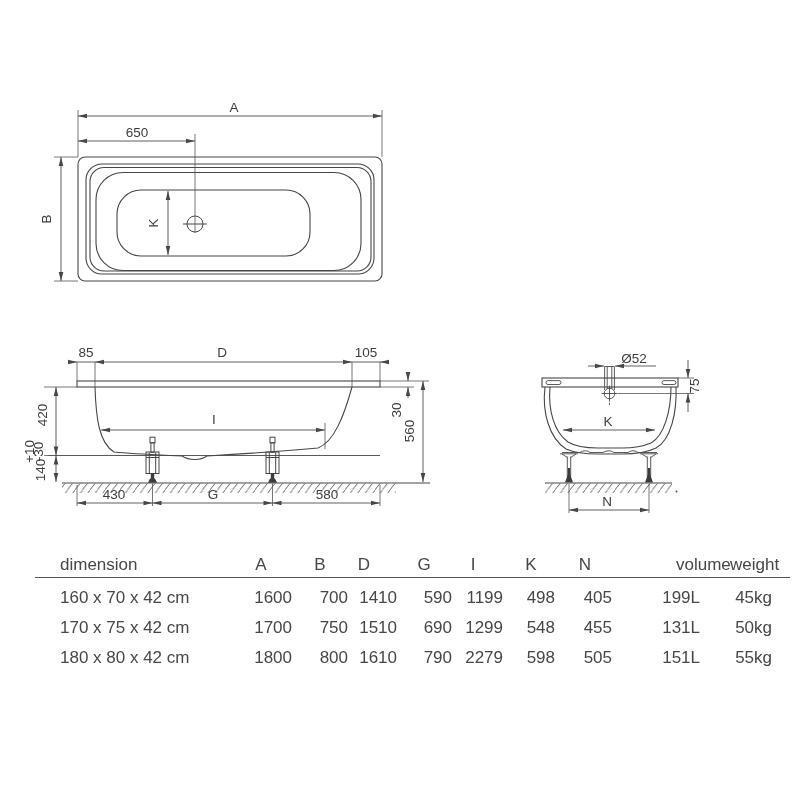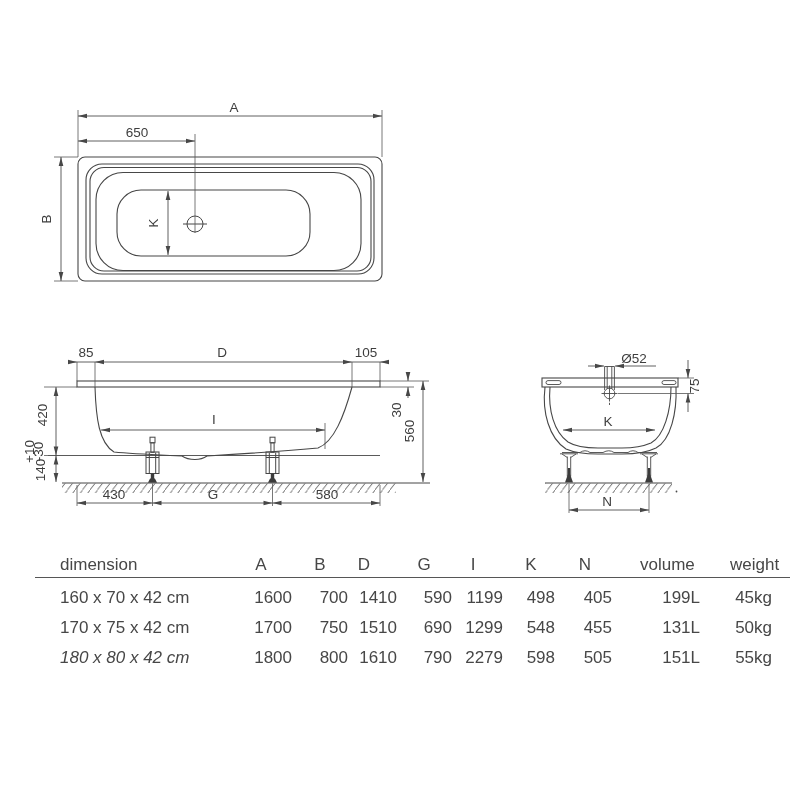--- a/index.html
+++ b/index.html
@@ -252,21 +252,21 @@
 <div class="tbl">
 
   <span style="left:60px;top:556px;">dimension</span>
   <span class="ctr" style="left:261px;top:556px;">A</span>
   <span class="ctr" style="left:320px;top:556px;">B</span>
   <span class="ctr" style="left:364px;top:556px;">D</span>
   <span class="ctr" style="left:424px;top:556px;">G</span>
   <span class="ctr" style="left:473px;top:556px;">I</span>
   <span class="ctr" style="left:531px;top:556px;">K</span>
   <span class="ctr" style="left:585px;top:556px;">N</span>
-  <span style="left:640px;top:556px;text-align:right;">volume</span>
+  <span style="left:676px;top:556px;text-align:right;">volume</span>
   <span style="left:730px;top:556px;">weight</span>
   <div class="rule" style="left:35px;top:577px;width:755px;"></div>
 
   <span style="left:60px;top:589px;">160 x 70 x 42 cm</span>
   <span style="right:508px;top:589px;">1600</span>
   <span style="right:452px;top:589px;">700</span>
   <span style="right:403px;top:589px;">1410</span>
   <span style="right:348px;top:589px;">590</span>
   <span style="right:297px;top:589px;">1199</span>
   <span style="right:245px;top:589px;">498</span>
@@ -278,21 +278,21 @@
   <span style="right:508px;top:619px;">1700</span>
   <span style="right:452px;top:619px;">750</span>
   <span style="right:403px;top:619px;margin-left:28px;">1510</span>
   <span style="right:348px;top:619px;">690</span>
   <span style="right:297px;top:619px;">1299</span>
   <span style="right:245px;top:619px;">548</span>
   <span style="right:188px;top:619px;">455</span>
   <span style="right:100px;top:619px;text-align:center;">131L</span>
   <span style="right:28px;top:619px;">50kg</span>
 
-  <span style="left:60px;top:649px;font-style:italic;">180 x 80 x 42 cm</span>
+  <span style="left:60px;top:649px;">180 x 80 x 42 cm</span>
   <span style="right:508px;top:649px;">1800</span>
   <span style="right:452px;top:649px;">800</span>
   <span style="right:403px;top:649px;">1610</span>
   <span style="right:348px;top:649px;">790</span>
   <span style="right:297px;top:649px;">2279</span>
   <span style="right:245px;top:649px;">598</span>
   <span style="right:188px;top:649px;">505</span>
   <span style="right:100px;top:649px;">151L</span>
   <span style="right:28px;top:649px;">55kg</span>
 </div>

